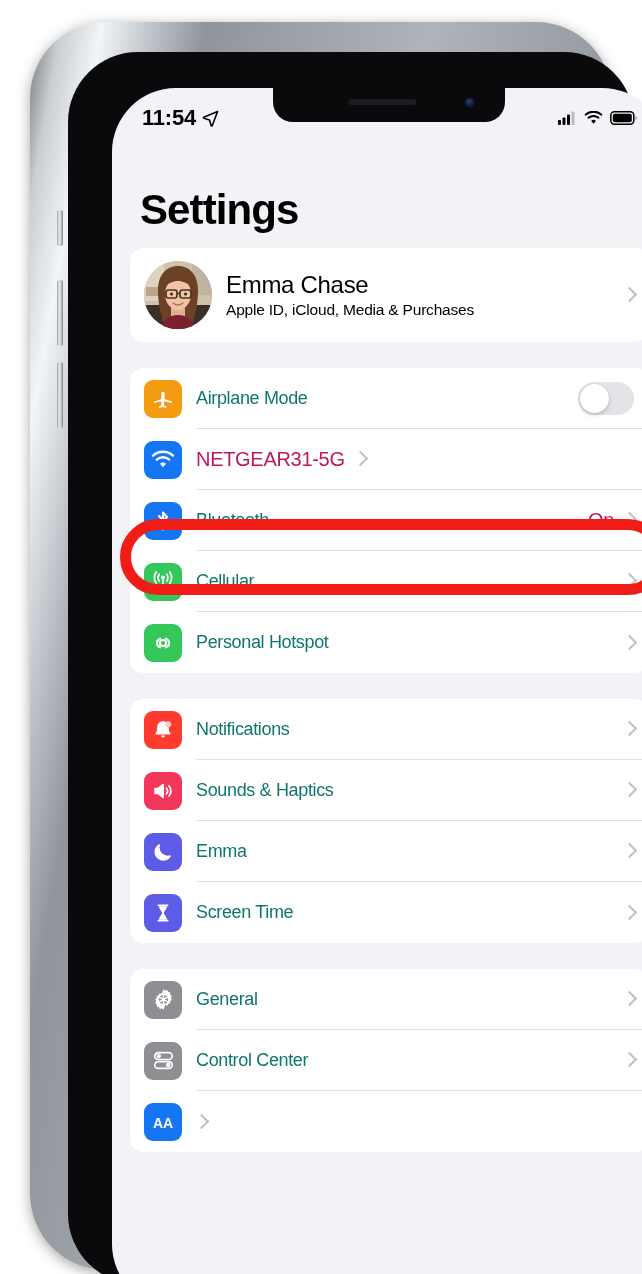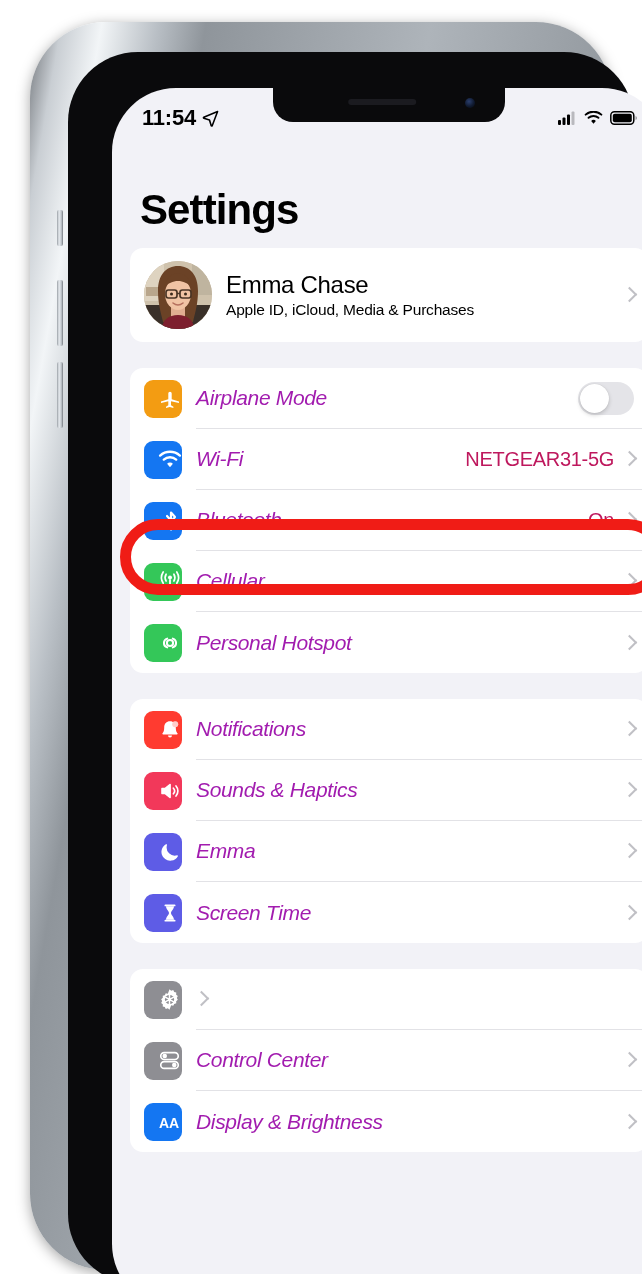--- a/index.html
+++ b/index.html
@@ -136,34 +136,34 @@
   
   .row {
     display: flex; align-items: center;
     min-height: 61px;
     padding-left: 14px;
     position: relative;
   }
   .row .icon-box {
     width: 38px; height: 38px; border-radius: 9px;
     flex: 0 0 38px;
-    display: flex; align-items: center; justify-content: flex-end;
+    display: flex; align-items: center; justify-content: center;
   }
   .row-body {
     flex: 1; min-width: 0;
     display: flex; align-items: center;
     margin-left: 14px;
     padding-right: 14px;
     min-height: 61px;
     border-bottom: 1px solid #e2e2e6;
   }
   .row:last-child .row-body { border-bottom: none; }
   .row-label {
-    font-size: 21px; color: #a21caf; letter-spacing: -.35px;
-    white-space: nowrap; flex: 1; font-style: italic;
+    font-size: 18px; color: #0f766e; letter-spacing: -.35px;
+    white-space: nowrap; flex: 1;
   }
   .row-value {
     font-size: 20px; color: #be185d; letter-spacing: -.3px;
     margin-right: 10px; white-space: nowrap; text-align: right;
   }
   .chev {
     width: 10px; height: 17px; flex: 0 0 10px;
     position: relative;
   }
   .chev::before {
@@ -314,21 +314,20 @@
 
           <div class="row">
             <div class="icon-box" style="background:#1476f2">
               <svg width="24" height="20" viewBox="0 0 24 18">
                 <path d="M12 16.2l2.9-3.5a3.85 3.85 0 0 0-5.8 0l2.9 3.5z" fill="#fff"></path>
                 <path d="M5.8 8.6a9.4 9.4 0 0 1 12.4 0" fill="none" stroke="#fff" stroke-width="2.4" stroke-linecap="round"></path>
                 <path d="M2.1 4.6a14.8 14.8 0 0 1 19.8 0" fill="none" stroke="#fff" stroke-width="2.4" stroke-linecap="round"></path>
               </svg>
             </div>
             <div class="row-body">
-              <span class="row-label">Wi-Fi</span>
               <span class="row-value">NETGEAR31-5G</span>
               <div class="chev"></div>
             </div>
           </div>
 
           <div class="row">
             <div class="icon-box" style="background:#1476f2">
               <svg width="22" height="24" viewBox="0 0 22 24">
                 <path d="M7 7l8 9-4 4.5V3.5l4 4.5-8 9" fill="none" stroke="#fff" stroke-width="2.2" stroke-linecap="round" stroke-linejoin="round"></path>
               </svg>
@@ -434,20 +433,21 @@
           <div class="row">
             <div class="icon-box" style="background:#8e8e93">
               <svg width="25" height="25" viewBox="0 0 24 24">
                 <path d="M12 2.2l1.6 1.3 2-.6.9 1.9 2 .5-.1 2.1 1.6 1.3-1 1.8 1 1.8-1.6 1.3.1 2.1-2 .5-.9 1.9-2-.6L12 21.8l-1.6-1.3-2 .6-.9-1.9-2-.5.1-2.1L4 15.3l1-1.8-1-1.8 1.6-1.3-.1-2.1 2-.5.9-1.9 2 .6L12 2.2z" fill="#fff"></path>
                 <circle cx="12" cy="12" r="4.4" fill="#8e8e93"></circle>
                 <path d="M12 7.9v8.2M8.4 9.9l7.2 4.2M8.4 14.1l7.2-4.2" stroke="#fff" stroke-width="1.5" stroke-linecap="round"></path>
                 <circle cx="12" cy="12" r="1.5" fill="#fff"></circle>
               </svg>
             </div>
             <div class="row-body">
+              <span class="row-label">General</span>
               <div class="chev"></div>
             </div>
           </div>
 
           <div class="row">
             <div class="icon-box" style="background:#8e8e93">
               <svg width="25" height="25" viewBox="0 0 24 24">
                 <rect x="3.6" y="4.4" width="16.8" height="6.6" rx="3.3" fill="none" stroke="#fff" stroke-width="1.6"></rect>
                 <circle cx="7.4" cy="7.7" r="2.2" fill="#fff"></circle>
                 <rect x="3.6" y="13" width="16.8" height="6.6" rx="3.3" fill="none" stroke="#fff" stroke-width="1.6"></rect>
@@ -460,21 +460,20 @@
             </div>
           </div>
 
           <div class="row">
             <div class="icon-box" style="background:#1476f2">
               <svg width="26" height="24" viewBox="0 0 26 24" fill="#fff">
                 <text x="13" y="18" text-anchor="middle" font-family="Liberation Sans, sans-serif" font-size="14" font-weight="700" fill="#fff">AA</text>
               </svg>
             </div>
             <div class="row-body">
-              <span class="row-label">Display &amp; Brightness</span>
               <div class="chev"></div>
             </div>
           </div>
         </div>
 
       </div>
 
       <div id="wifi-highlight"></div>
 
     </div>

